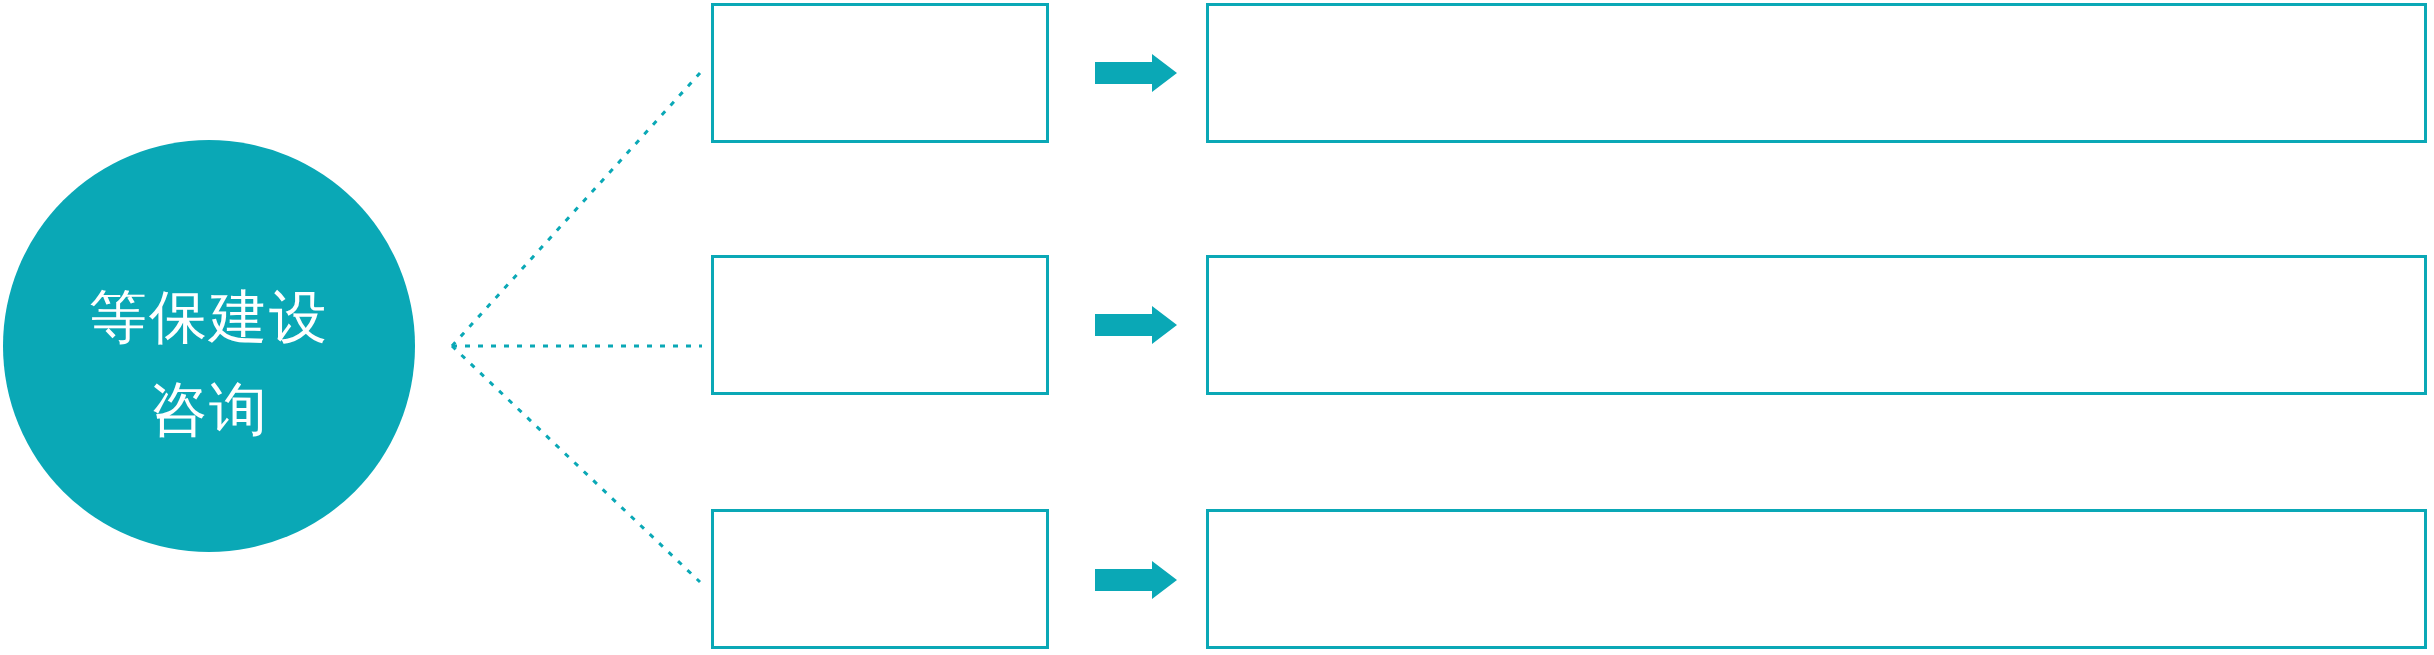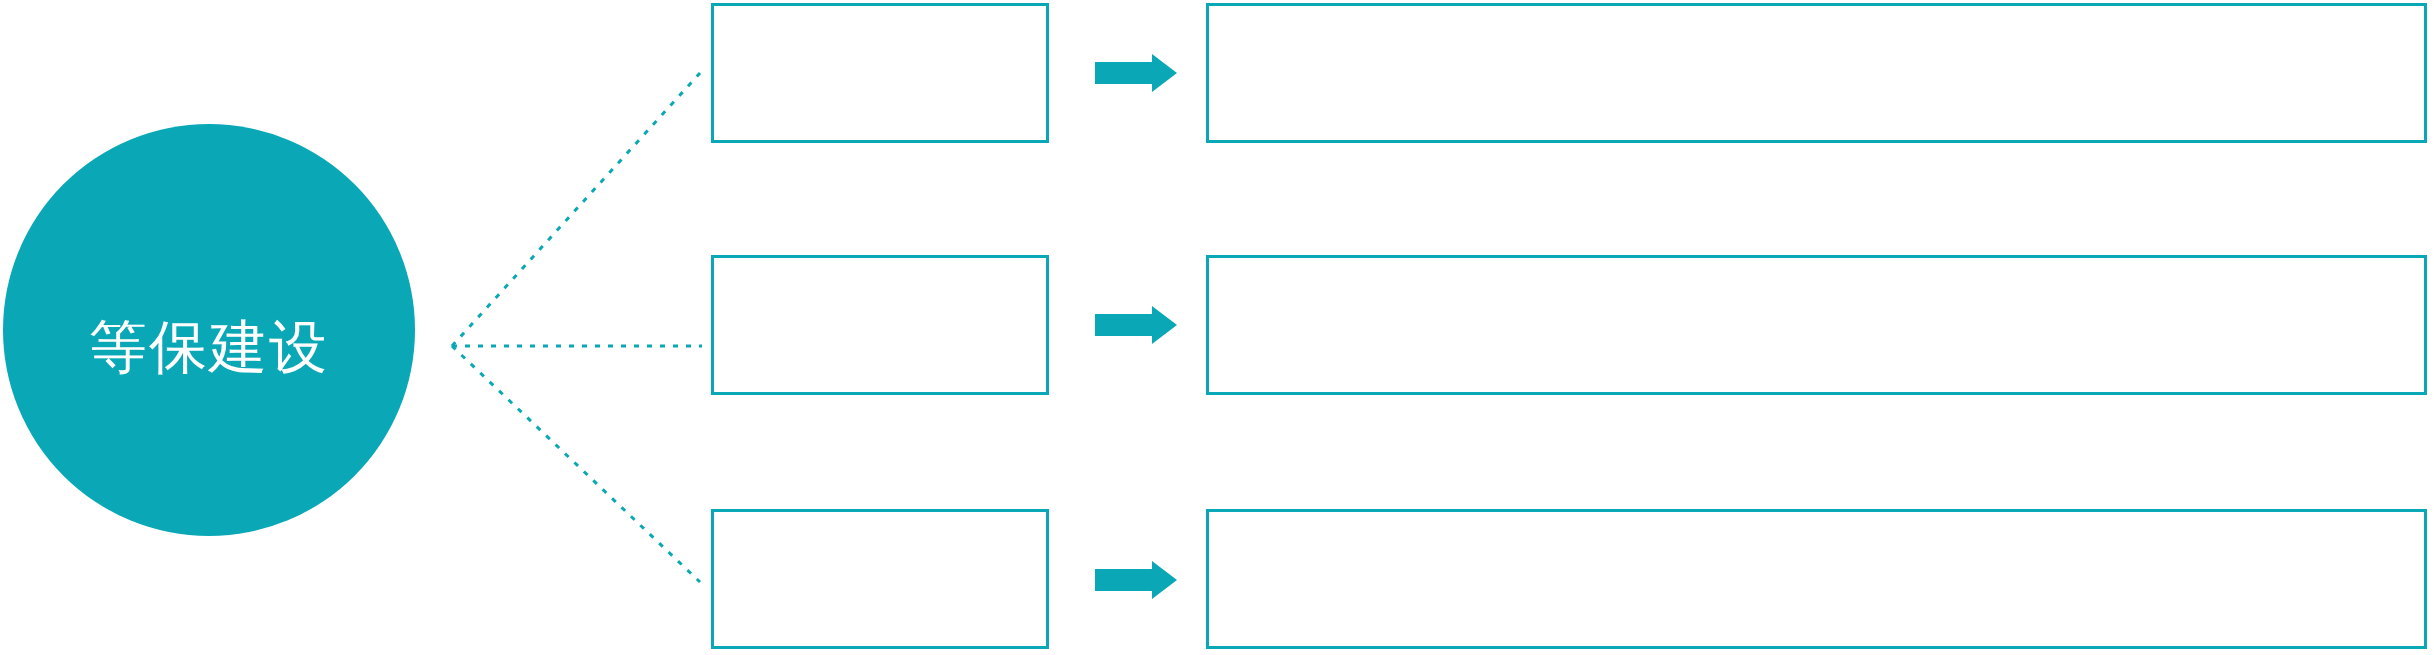--- a/index.html
+++ b/index.html
@@ -16,21 +16,21 @@
     position: relative;
     width: 2434px;
     height: 655px;
     background: var(--bg);
     overflow: hidden;
   }
   
   .root-circle {
     position: absolute;
     left: 3px;
-    top: 124px;
+    top: 140px;
     width: 412px;
     height: 412px;
     border-radius: 50%;
     background: var(--accent);
     display: flex;
     flex-direction: column;
     align-items: center;
     justify-content: center;
     padding-top: 34px;
     text-align: center;
@@ -80,20 +80,21 @@
   .row-2 { top: 255px; }
   .row-3 { top: 509px; }
 </style>
 </head>
 <body>
 
 <div class="canvas">
 
   <div class="root-circle">
     <div class="line">等保建设</div>
+    <div class="line">咨询</div>
   </div>
 
   <svg class="overlay" viewBox="0 0 2434 655" xmlns="http://www.w3.org/2000/svg">
     <line class="dotted" x1="452" y1="346" x2="700" y2="73"></line>
     <line class="dotted" x1="452" y1="346" x2="702" y2="346"></line>
     <line class="dotted" x1="452" y1="346" x2="700" y2="582"></line>
 
     <polygon class="arrow" points="1095,62 1152,62 1152,54 1177,73 1152,92 1152,84 1095,84"></polygon>
     <polygon class="arrow" points="1095,314 1152,314 1152,306 1177,325 1152,344 1152,336 1095,336"></polygon>
     <polygon class="arrow" points="1095,569 1152,569 1152,561 1177,580 1152,599 1152,591 1095,591"></polygon>

